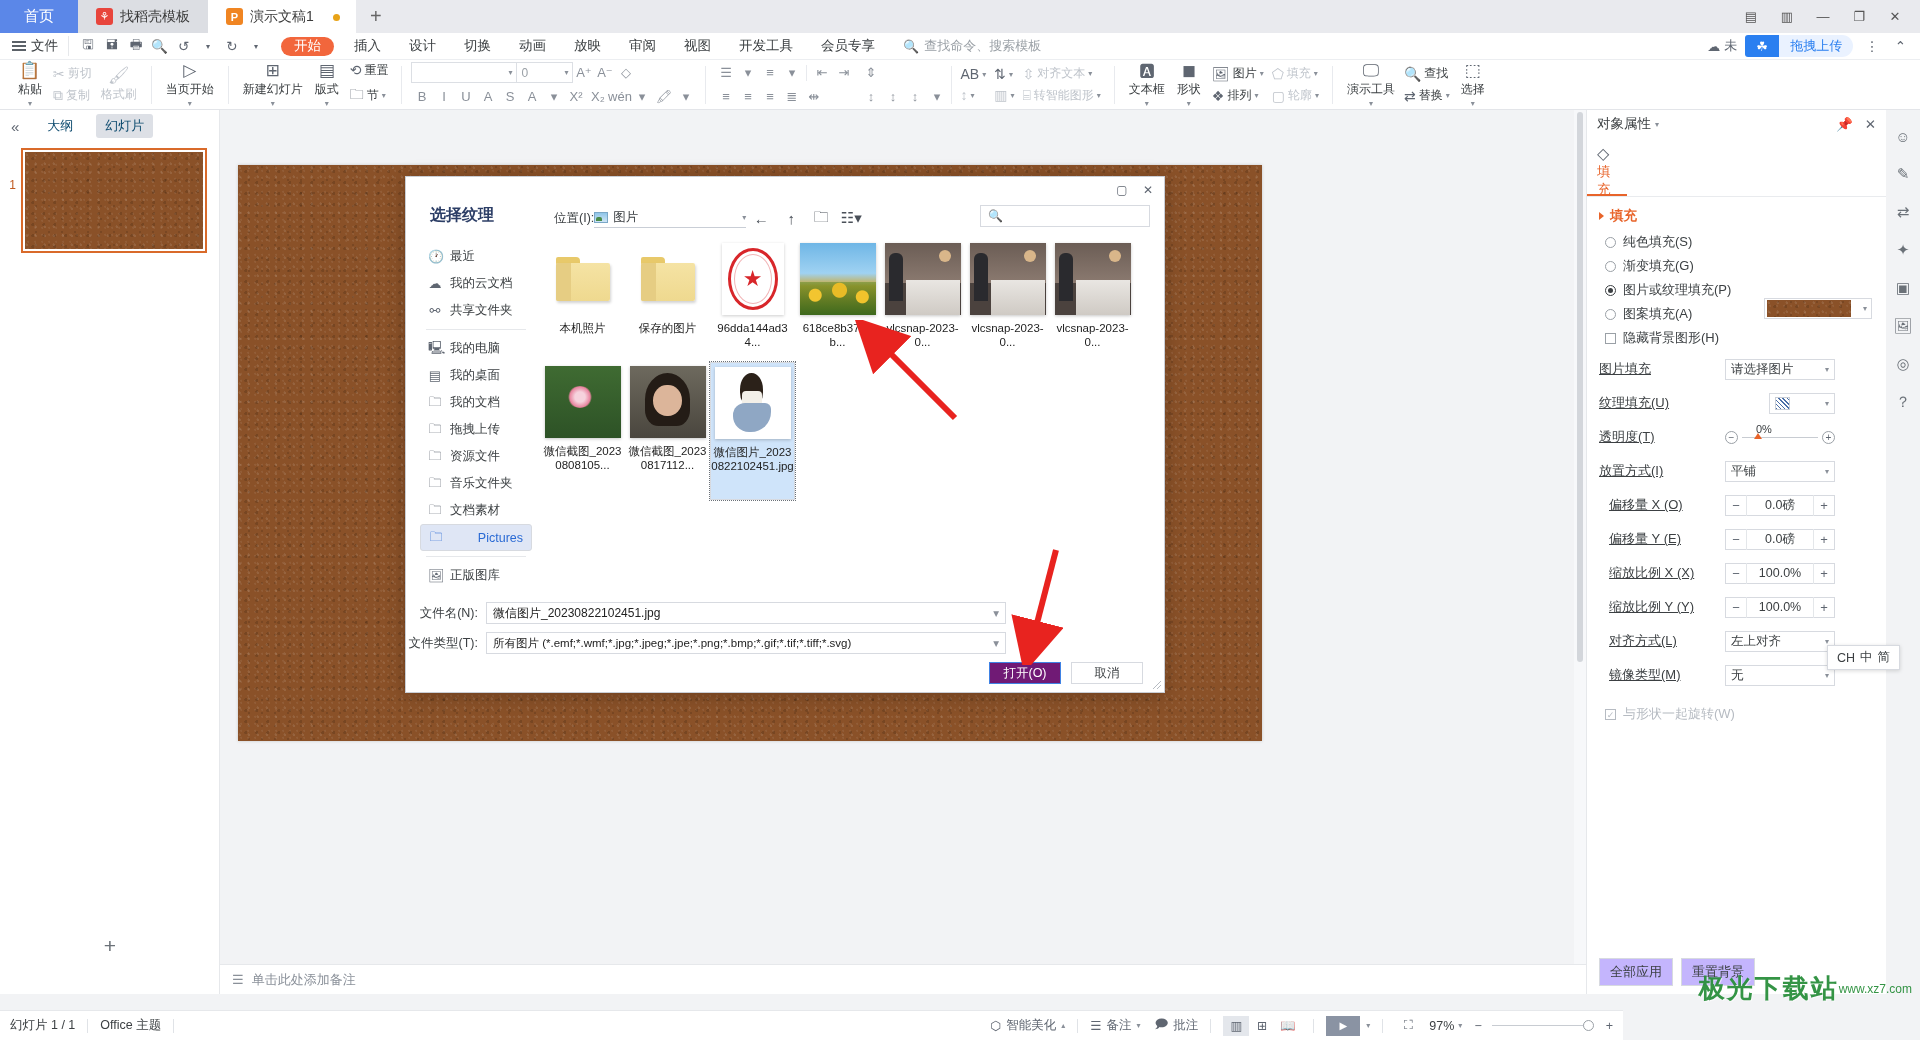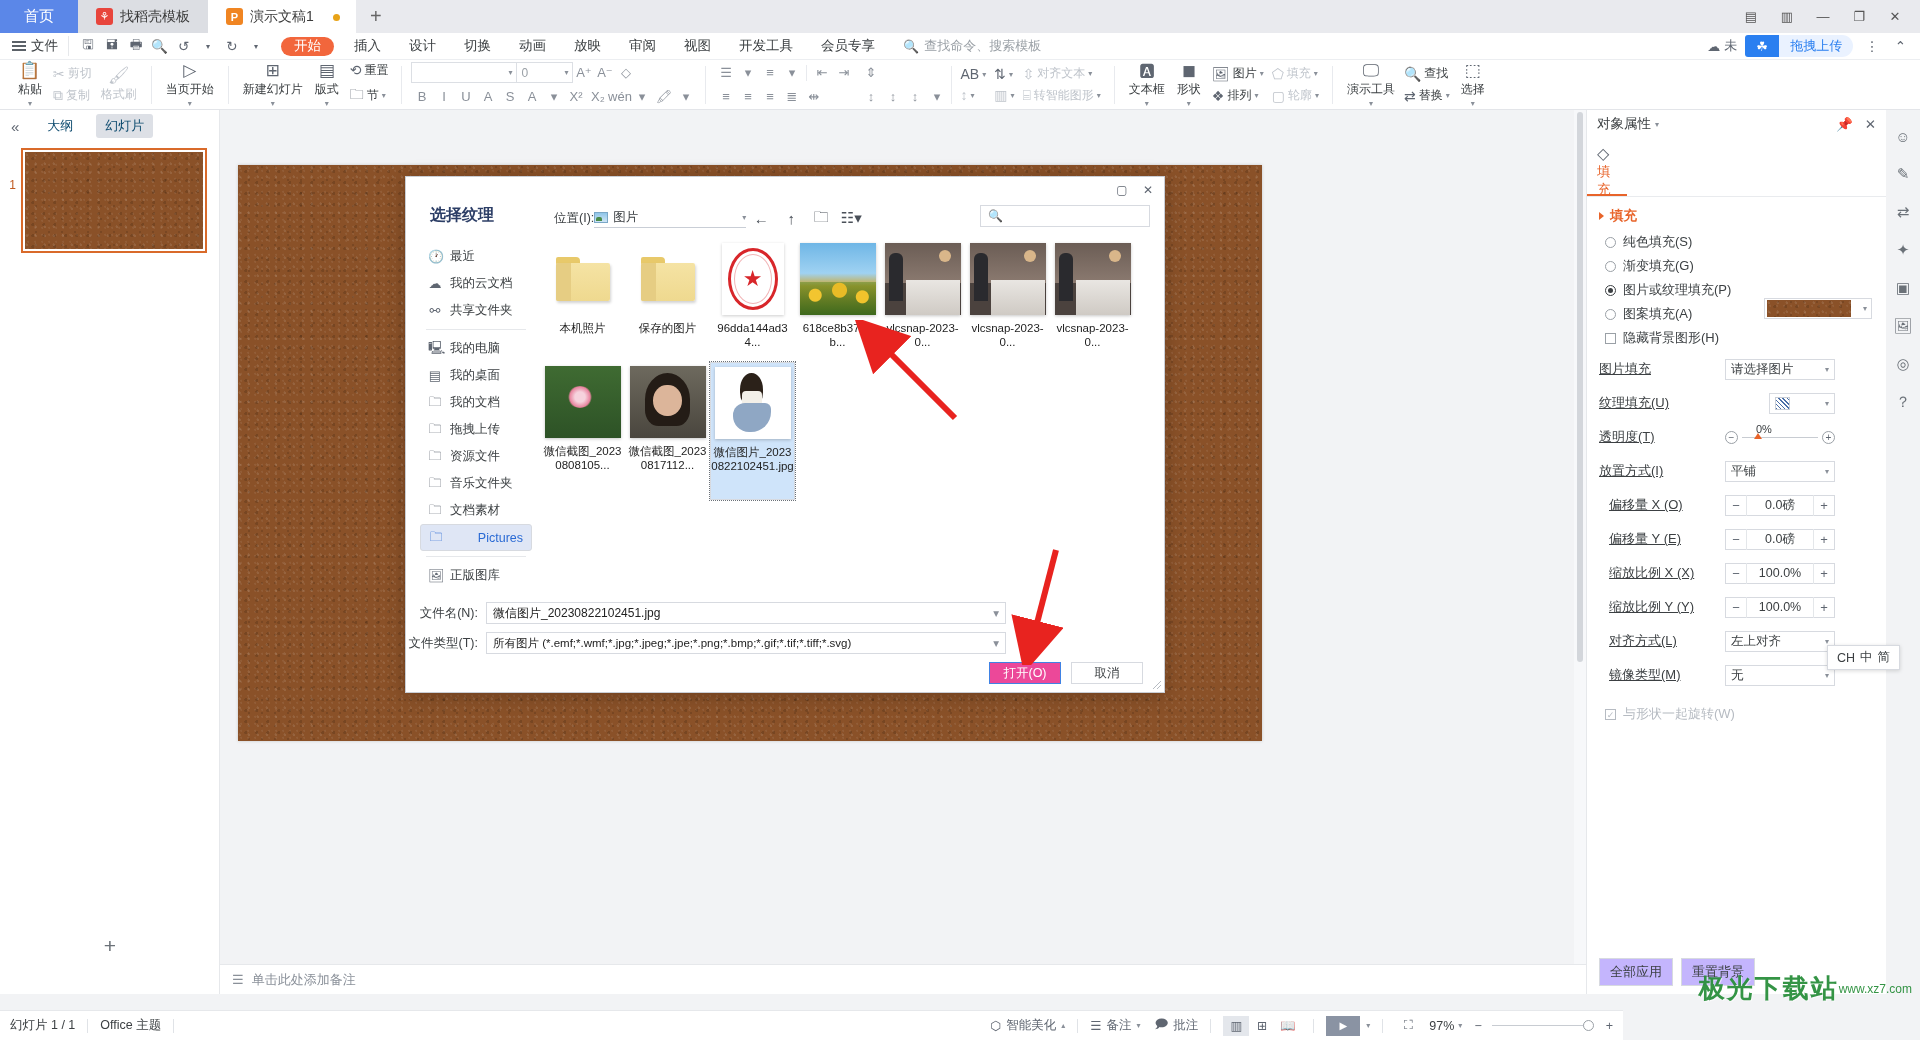--- a/index.html
+++ b/index.html
@@ -274,21 +274,21 @@
   .dlg-bottom { position:absolute; left:0; bottom:0; width:760px; height:90px; }
   .brow { display:flex; align-items:center; margin: 0 0 8px 0; }
   .blabel { width:80px; text-align:right; font-size:12.5px; color:#3c4043; padding-right:8px;}
   .bfield { width:520px; height:22px; border:1px solid #d7dae0; background:#fff;
             display:flex; align-items:center; justify-content:space-between;
             padding: 0 6px; font-size:12px; color:#222; }
   .bfield .cv { font-size:11.5px; color:#8a9099; }
   .dbtns { display:flex; justify-content:flex-end; gap:10px; padding-right:23px; }
   .dbtn { width:72px; height:22px; display:flex; align-items:center; justify-content:center;
           font-size:12.5px; border:1px solid #d7dae0; background:#fff; color:#3c4043;}
-  .dbtn.primary { background:#ec4899; border-color:#3f82e4; color:#fff; }
+  .dbtn.primary { background:#701a75; border-color:#3f82e4; color:#fff; }
   .dlg-resize { position:absolute; right:2px; bottom:2px; width:10px; height:10px; }
 
   .ime { position:absolute; right:20px; top:645px; background:#fff; border:1px solid #d7dae0;
          box-shadow:0 1px 4px rgba(0,0,0,.15); padding: 3px 9px; font-size:12.5px; color:#3c4043;
          display:flex; align-items:center; gap:5px; }
   .wmark { position:absolute; right:8px; bottom:34px; display:flex; flex-direction:row;
            align-items:center; opacity:.95; }
   .wmark .t1 { font-size:26px; font-weight:bold; color:#2a8f3c; letter-spacing:2px;
                text-shadow: 1px 1px 0 rgba(255,255,255,.6); }
   .wmark .t2 { font-size:12px; color:#2a8f3c; }

